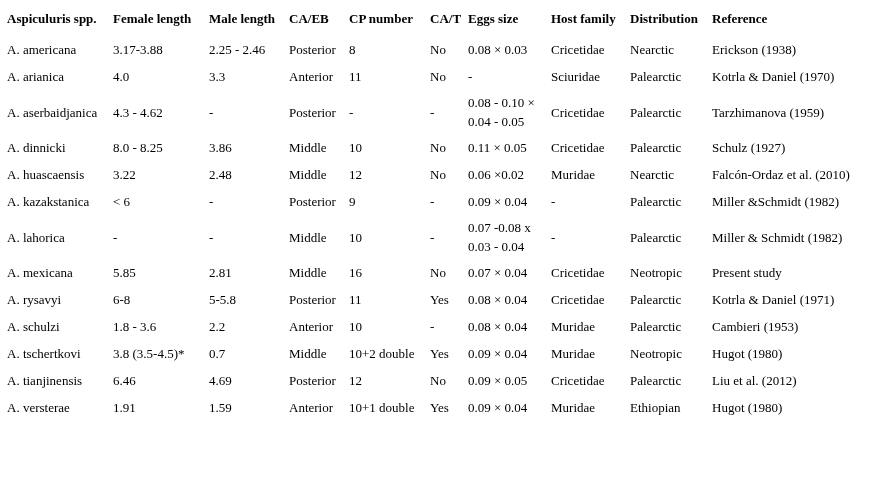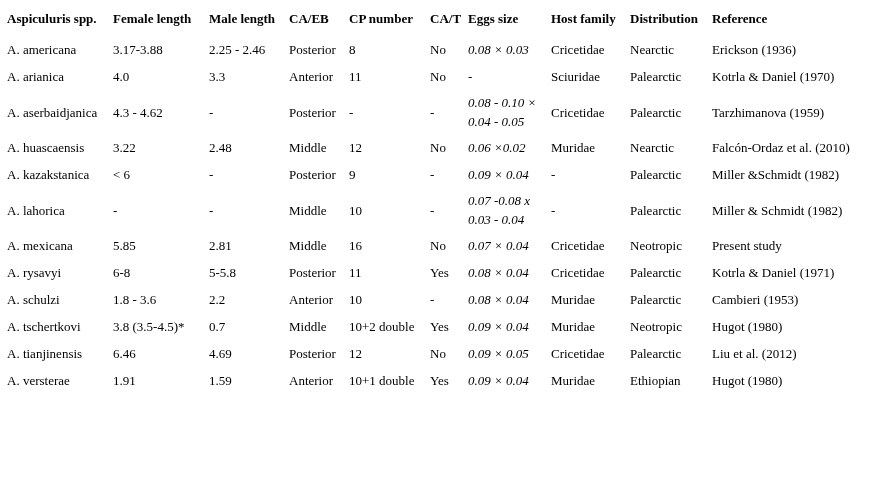--- a/index.html
+++ b/index.html
@@ -20,21 +20,21 @@
       padding: 0 0 0 7px;
       white-space: nowrap;
       line-height: 19px;
     }
     table.species th {
       font-weight: bold;
       height: 36px;
     }
     table.species td { height: 27px; }
     table.species tr.tall td { height: 44px; }
-    .two-line { display: inline-block; line-height: 19px; white-space: nowrap; font-style: italic; }
+    .two-line { display: inline-block; line-height: 19px; white-space: nowrap; }
     .two-line span { display: block; }
   </style>
 </head>
 <body>
 
 <table class="species">
   <colgroup>
     <col style="width:106px">
     <col style="width:96px">
     <col style="width:80px">
@@ -64,21 +64,21 @@
       <tr>
         <td>A. americana</td>
         <td>3.17-3.88</td>
         <td>2.25 - 2.46</td>
         <td>Posterior</td>
         <td>8</td>
         <td>No</td>
         <td><span class="two-line"><span>0.08 × 0.03</span></span></td>
         <td>Cricetidae</td>
         <td>Nearctic</td>
-        <td>Erickson (1936)</td>
+        <td>Erickson (1938)</td>
       </tr>
       <tr>
         <td>A. arianica</td>
         <td>4.0</td>
         <td>3.3</td>
         <td>Anterior</td>
         <td>11</td>
         <td>No</td>
         <td><span class="two-line"><span>-</span></span></td>
         <td>Sciuridae</td>
@@ -89,20 +89,32 @@
         <td>A. aserbaidjanica</td>
         <td>4.3 - 4.62</td>
         <td>-</td>
         <td>Posterior</td>
         <td>-</td>
         <td>-</td>
         <td><span class="two-line"><span>0.08 - 0.10 ×</span><span>0.04 - 0.05</span></span></td>
         <td>Cricetidae</td>
         <td>Palearctic</td>
         <td>Tarzhimanova (1959)</td>
+      </tr>
+      <tr>
+        <td>A. dinnicki</td>
+        <td>8.0 - 8.25</td>
+        <td>3.86</td>
+        <td>Middle</td>
+        <td>10</td>
+        <td>No</td>
+        <td><span class="two-line"><span>0.11 × 0.05</span></span></td>
+        <td>Cricetidae</td>
+        <td>Palearctic</td>
+        <td>Schulz (1927)</td>
       </tr>
       <tr>
         <td>A. huascaensis</td>
         <td>3.22</td>
         <td>2.48</td>
         <td>Middle</td>
         <td>12</td>
         <td>No</td>
         <td><span class="two-line"><span>0.06 ×0.02</span></span></td>
         <td>Muridae</td>

